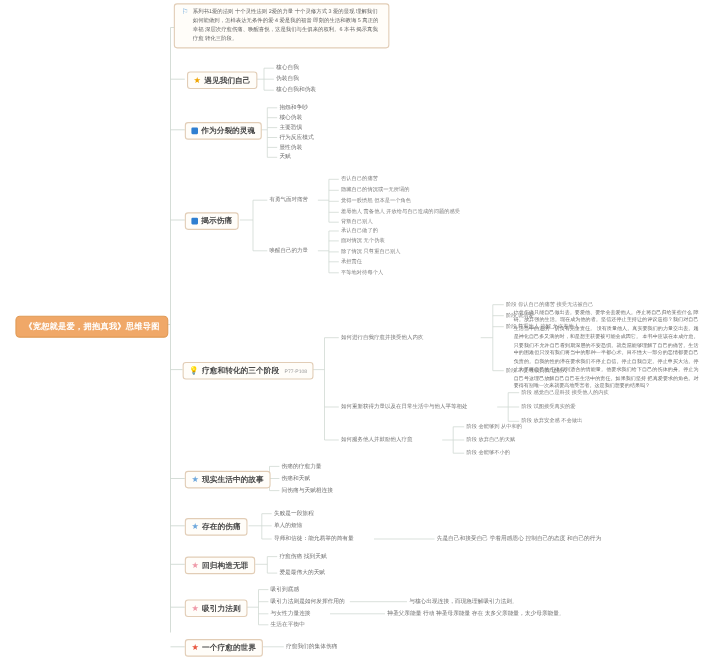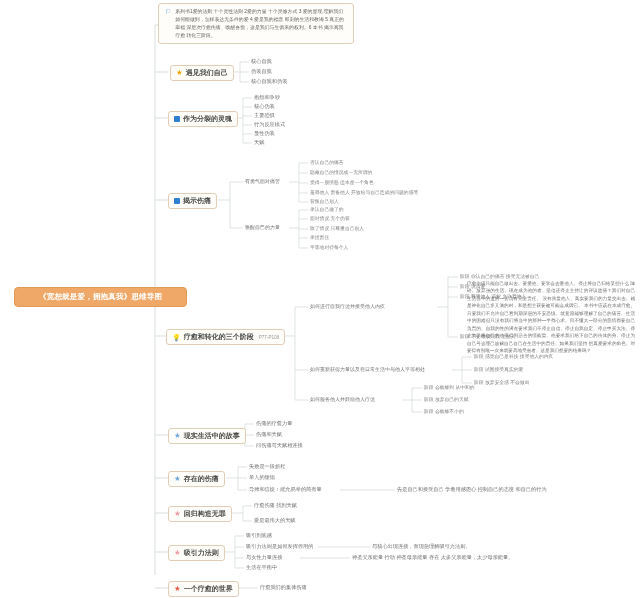--- a/index.html
+++ b/index.html
@@ -10,21 +10,21 @@
   }
   #canvas{position:relative;width:640px;height:598px;}
   svg#wires{position:absolute;left:0;top:0;width:640px;height:598px;pointer-events:none;}
 
   
   .node{position:absolute;display:flex;align-items:center;gap:3px;
         box-sizing:border-box;white-space:nowrap;}
   .boxed{border:1px solid #e2cdb6;border-radius:3px;background:#fffdf9;
          padding:2px 5px;}
   .root{background:#f0a868;border:1px solid #e09a56;border-radius:4px;
-        color:#ffffff;font-size:7.5px;font-weight:bold;padding:4px 24px;
+        color:#ffffff;font-size:7.5px;font-weight:bold;padding:4px 7px;
         letter-spacing:.2px;}
   .lvl1{font-size:7px;font-weight:bold;color:#4a4a4a;}
   .lvl2{font-size:5.2px;color:#6d6d6d;}
   .lvl3{font-size:5px;color:#757575;}
   .lvl4{font-size:4.8px;color:#7d7d7d;}
   .note{font-size:5px;color:#6d6d6d;line-height:1.55;white-space:normal;}
 
   
   .ico{display:inline-block;line-height:1;flex:0 0 auto;}
   .ico-star-orange{color:#f0a500;font-size:7.5px;}

